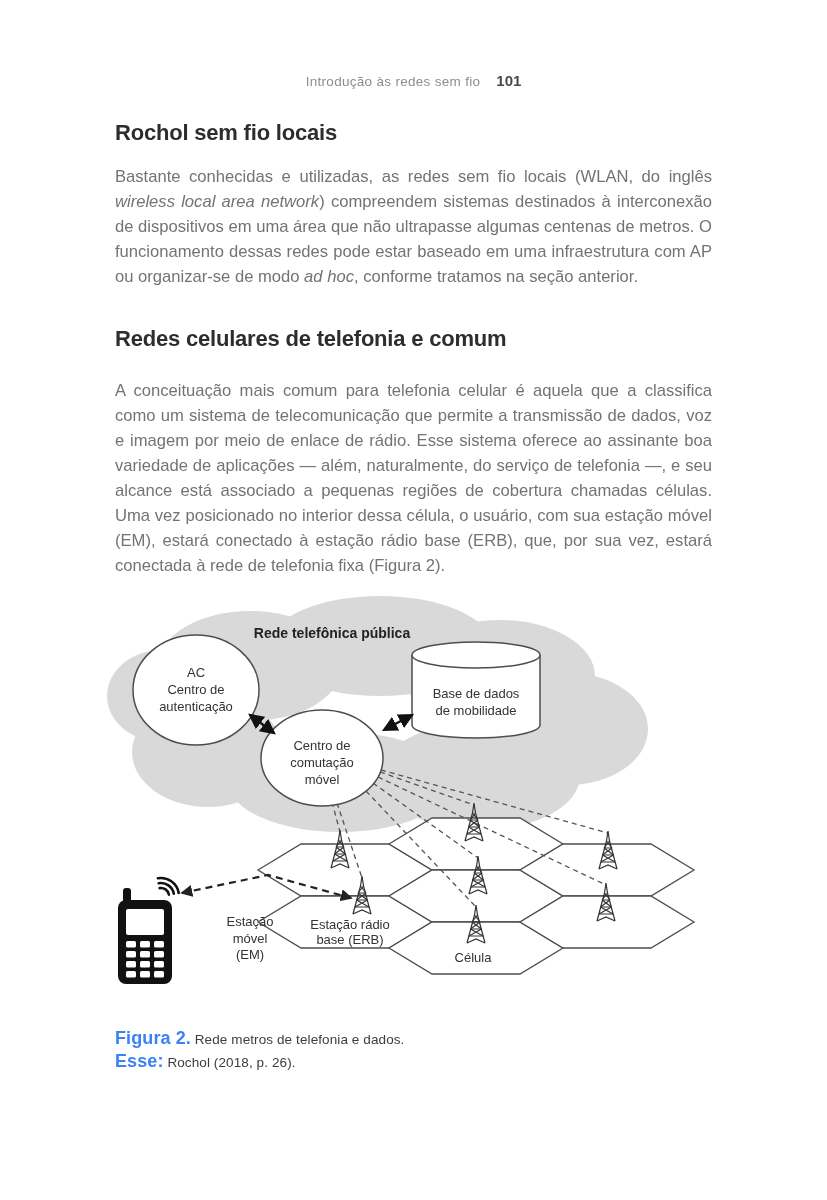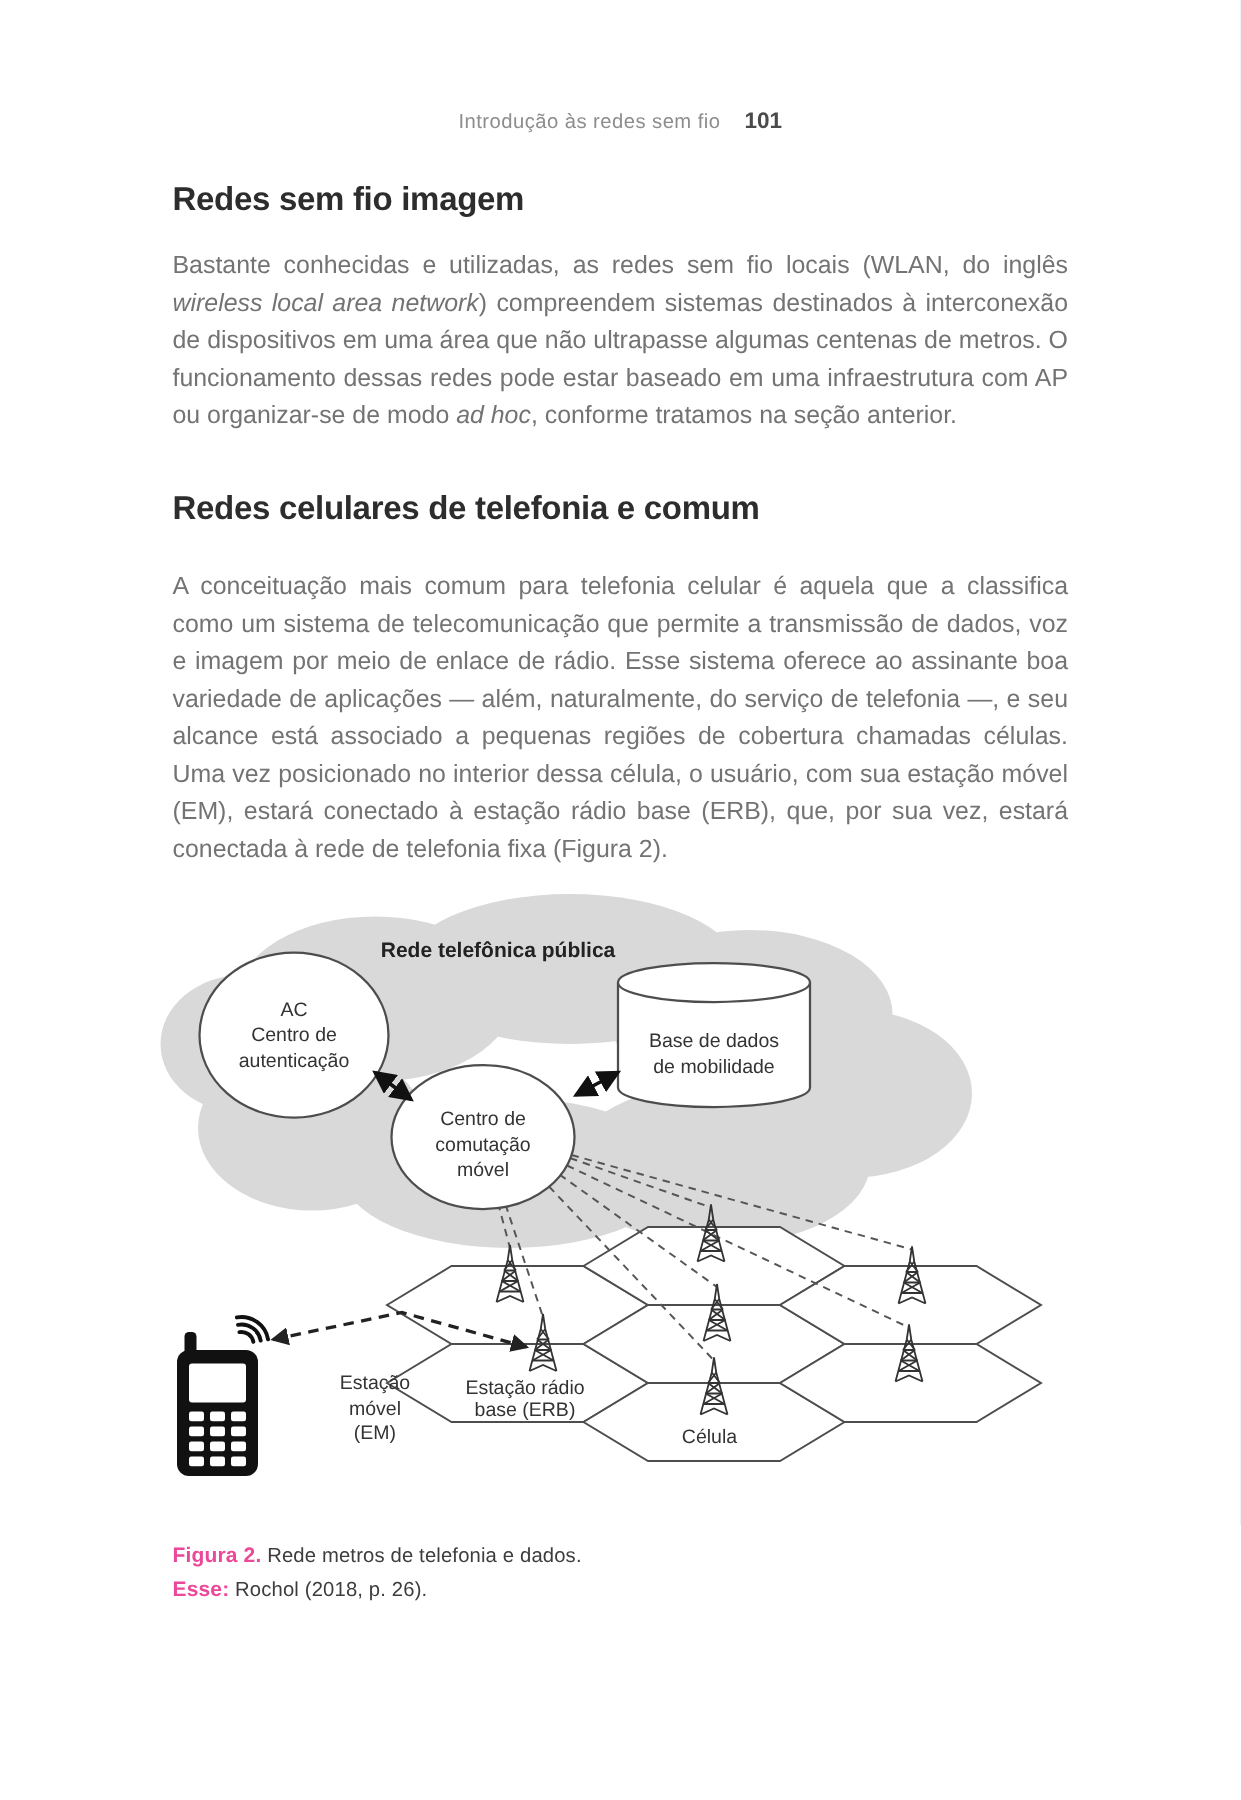--- a/index.html
+++ b/index.html
@@ -14,34 +14,34 @@
   #heading-2{top:326px}
   .para{position:absolute;left:115px;width:597px;margin:0;
         font-size:16.6px;line-height:25px;color:#737373;text-align:justify}
   #para-1{top:164px}
   #para-2{top:378px}
   .ital{font-style:italic}
   .figure-wrap{position:absolute;left:100px;top:584px;width:640px;height:406px}
   .cap{position:absolute;left:115px;font-size:13.5px;color:#3d3d3d;letter-spacing:.1px}
   #caption-line{top:1028px}
   #source-line{top:1051px}
-  .cap .cap-label{font-weight:bold;font-size:14px;color:#ec4899}
+  .cap .cap-label{font-weight:bold;font-size:18px;color:#3b82f6}
   svg text{font-family:"Liberation Sans",sans-serif;fill:#333;font-size:13px}
   svg text.cloud-title{font-weight:bold;font-size:14px;fill:#222}
 </style>
 </head>
 <body>
 
 <div class="page">
 
   <div class="running-head">
     <span>Introdução às redes sem fio</span><span class="page-num">101</span>
   </div>
 
-  <h1 class="sec-heading" id="heading-1">Redes sem fio imagem</h1>
+  <h1 class="sec-heading" id="heading-1">Rochol sem fio locais</h1>
 
   <p class="para" id="para-1"><span>Bastante conhecidas e utilizadas, as redes sem fio locais (WLAN, do inglês </span><span class="ital">wireless local area network</span><span>) compreendem sistemas destinados à interconexão de dispositivos em uma área que não ultrapasse algumas centenas de metros. O funcionamento dessas redes pode estar baseado em uma infraestrutura com AP ou organizar-se de modo </span><span class="ital">ad hoc</span><span>, conforme tratamos na seção anterior.</span></p>
 
   <h1 class="sec-heading" id="heading-2">Redes celulares de telefonia e comum</h1>
 
   <p class="para" id="para-2">A conceituação mais comum para telefonia celular é aquela que a classifica como um sistema de telecomunicação que permite a transmissão de dados, voz e imagem por meio de enlace de rádio. Esse sistema oferece ao assinante boa variedade de aplicações — além, naturalmente, do serviço de telefonia —, e seu alcance está associado a pequenas regiões de cobertura chamadas células. Uma vez posicionado no interior dessa célula, o usuário, com sua estação móvel (EM), estará conectado à estação rádio base (ERB), que, por sua vez, estará conectada à rede de telefonia fixa (Figura 2).</p>
 
   <div class="figure-wrap">
     <svg width="640" height="406" viewBox="0 0 640 406" xmlns="http://www.w3.org/2000/svg">
       <defs>

